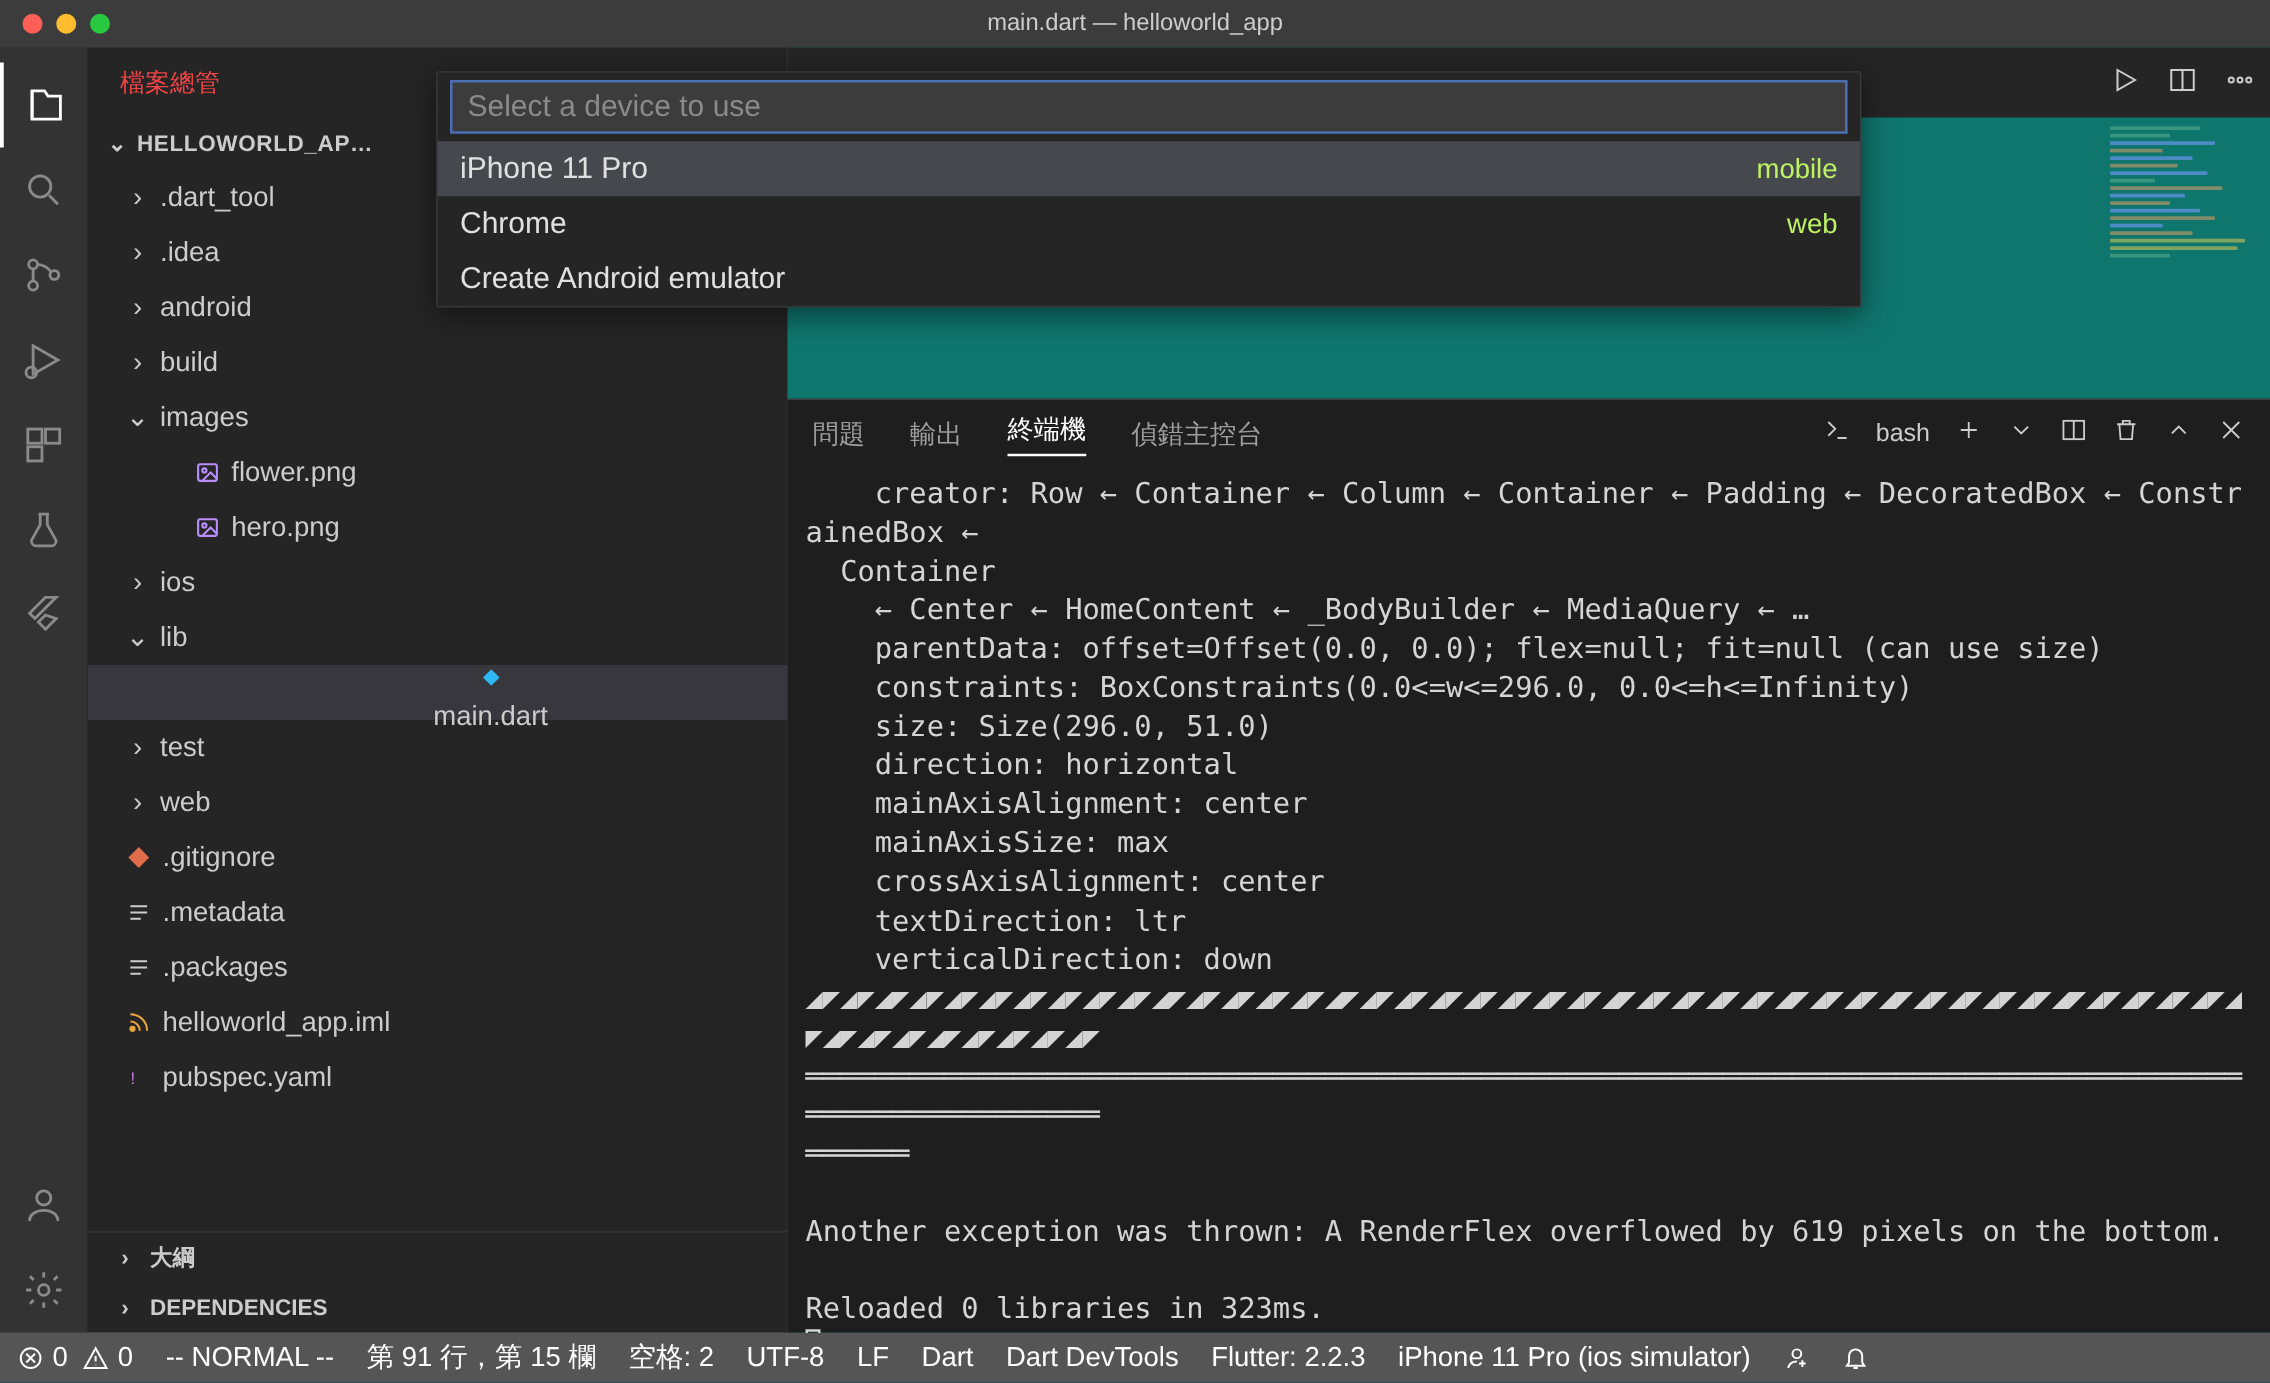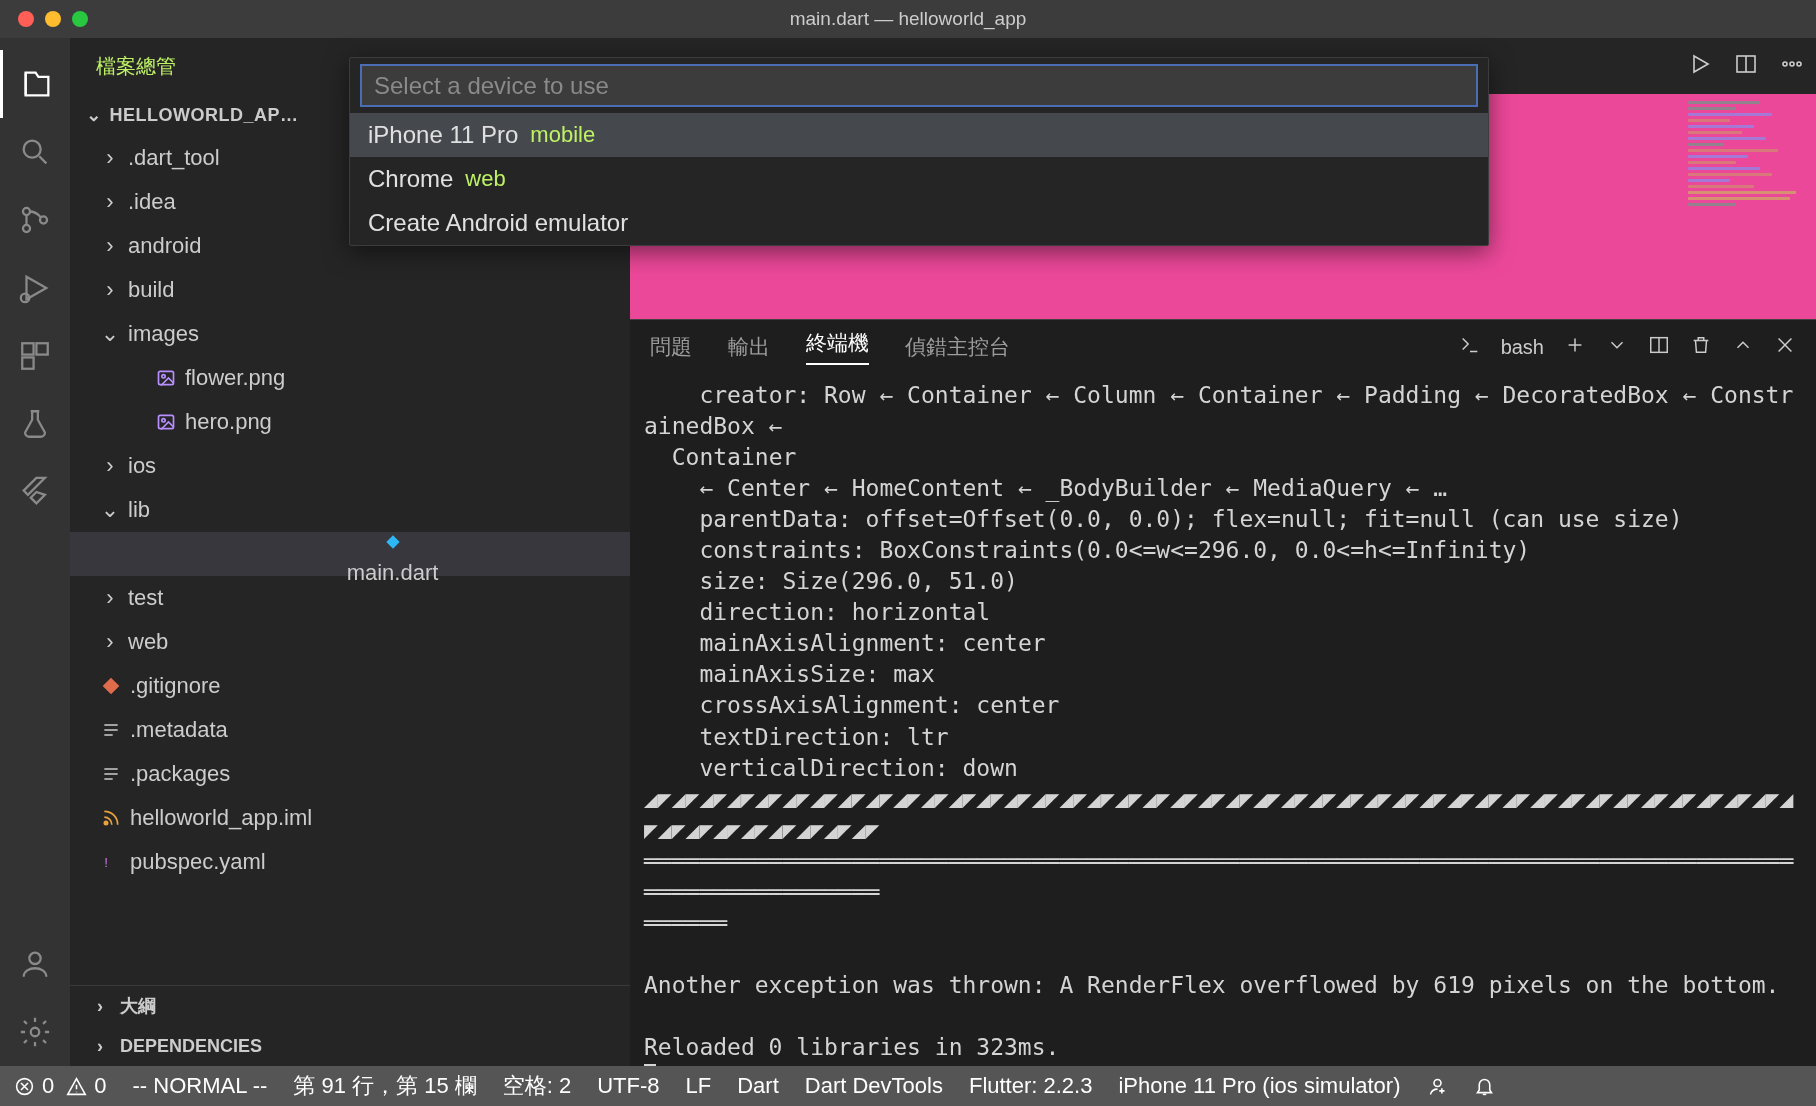--- a/index.html
+++ b/index.html
@@ -20,36 +20,36 @@
 
   
   .activitybar { width: 70px; background: #333333; display:flex; flex-direction:column; align-items:center; padding-top:12px; }
   .activity-icon { width: 70px; height: 68px; display:flex; align-items:center; justify-content:center; color:#8a8a8a; }
   .activity-icon.active { color:#ffffff; border-left:3px solid #fff; }
   .activity-icon svg { width:34px; height:34px; stroke:currentColor; fill:none; stroke-width:1.6; }
   .activity-spacer { flex:1; }
 
   
   .sidebar { width: 560px; background:#252526; display:flex; flex-direction:column; min-height:0; font-size:22px;}
-  .sidebar-title { height:56px; display:flex; align-items:center; padding:0 26px; color:#bef264; font-size:20px;}
+  .sidebar-title { height:56px; display:flex; align-items:center; padding:0 26px; color:#ef4444; font-size:20px;}
   .explorer-section { flex:1; overflow:hidden; min-height:0; display:flex; flex-direction:column;}
   .section-header { height:42px; display:flex; align-items:center; padding-left:14px; color:#cccccc; font-weight:700; font-size:18px; letter-spacing:0.5px;}
   .tree { flex:1; overflow:auto; }
   .tree-row { height:44px; display:flex; align-items:center; color:#cccccc; padding-left:30px; gap:8px; font-size:22px;}
   .tree-row.indent1 { padding-left:30px; }
   .tree-row.indent2 { padding-left:85px; }
   .tree-row.selected { background:#37373d;flex-direction:column; }
   .chev { width:20px; display:inline-flex; justify-content:center; color:#cccccc;}
   .file-icon { width:22px; height:22px; display:inline-flex; align-items:center; justify-content:center;}
   .file-icon svg { width:20px; height:20px; }
   .section-footer { border-top:1px solid #3a3a3a;}
   .footer-row { height:40px; display:flex; align-items:center; padding-left:20px; font-size:18px; color:#cccccc; gap:10px; font-weight:600;}
 
   
-  .editor-col { flex:1; display:flex; flex-direction:column; min-height:0; background:#ec4899; position:relative;}
+  .editor-col { flex:1; display:flex; flex-direction:column; min-height:0; background:#0f766e; position:relative;}
   .tabbar { height:56px; background:#252526; display:flex; align-items:center; justify-content:flex-end; padding-right:12px; gap:20px;}
   .tab-actions { display:flex; gap:22px; color:#cccccc; }
   .tab-actions svg { width:24px; height:24px; stroke:currentColor; fill:none; stroke-width:1.6;}
 
   .breadcrumb-area { height:28px; }
   .editor-body { flex:0 0 197px; }
 
   
   .minimap { position:absolute; right:8px; top:60px; width:120px; height:190px; opacity:0.6; pointer-events:none;}
   .minimap .ln { height:3px; margin:3px 0; border-radius:1px;}
@@ -63,21 +63,21 @@
   .panel-actions svg { width:22px; height:22px; stroke:currentColor; fill:none; stroke-width:1.6;}
   .terminal { flex:1; overflow:auto; padding:6px 14px 10px 14px; font-family: Menlo, Consolas, monospace; font-size:23px; line-height:1.35; color:#d4d4d4; white-space:pre-wrap; word-break:break-all;}
   .cursor-block { display:inline-block; width:12px; height:22px; border:2px solid #d4d4d4;}
 
   
   .quickpick { position:absolute; top:57px; left:349px; width:1140px; background:#252526; border:1px solid #3c3c3c; border-radius:2px; box-shadow:0 6px 24px rgba(0,0,0,0.5); z-index:50;}
   .qp-input { margin:6px 10px; height:43px; border:2px solid #4a6db3; background:#3c3c3c; display:flex; align-items:center; padding:0 12px;}
   .qp-input input { flex:1; background:transparent; border:none; outline:none; color:#cccccc; font-size:24px;}
   .qp-input input::placeholder { color:#8a8a8a; }
   .qp-list { }
-  .qp-item { height:44px; display:flex; align-items:center; padding:0 18px; font-size:24px; gap:12px; color:#e0e0e0;}
+  .qp-item { height:44px; display:flex; align-items:center; padding:0 18px; font-size:24px; gap:12px; color:#e0e0e0;justify-content:space-between;}
   .qp-item.selected { background:#45494e; }
   .qp-sub { color:#bef264; font-size:22px;}
   .statusbar-real { height:40px; background:#555; display:flex; align-items:center; font-size:22px; color:#fff; padding:0 14px; gap:26px;}
   .statusbar-real .sb-item { display:flex; align-items:center; gap:7px; white-space:nowrap;}
   .statusbar-real svg { width:21px; height:21px; stroke:currentColor; fill:none; stroke-width:1.8;}
 
 </style>
 </head>
 <body>
 

